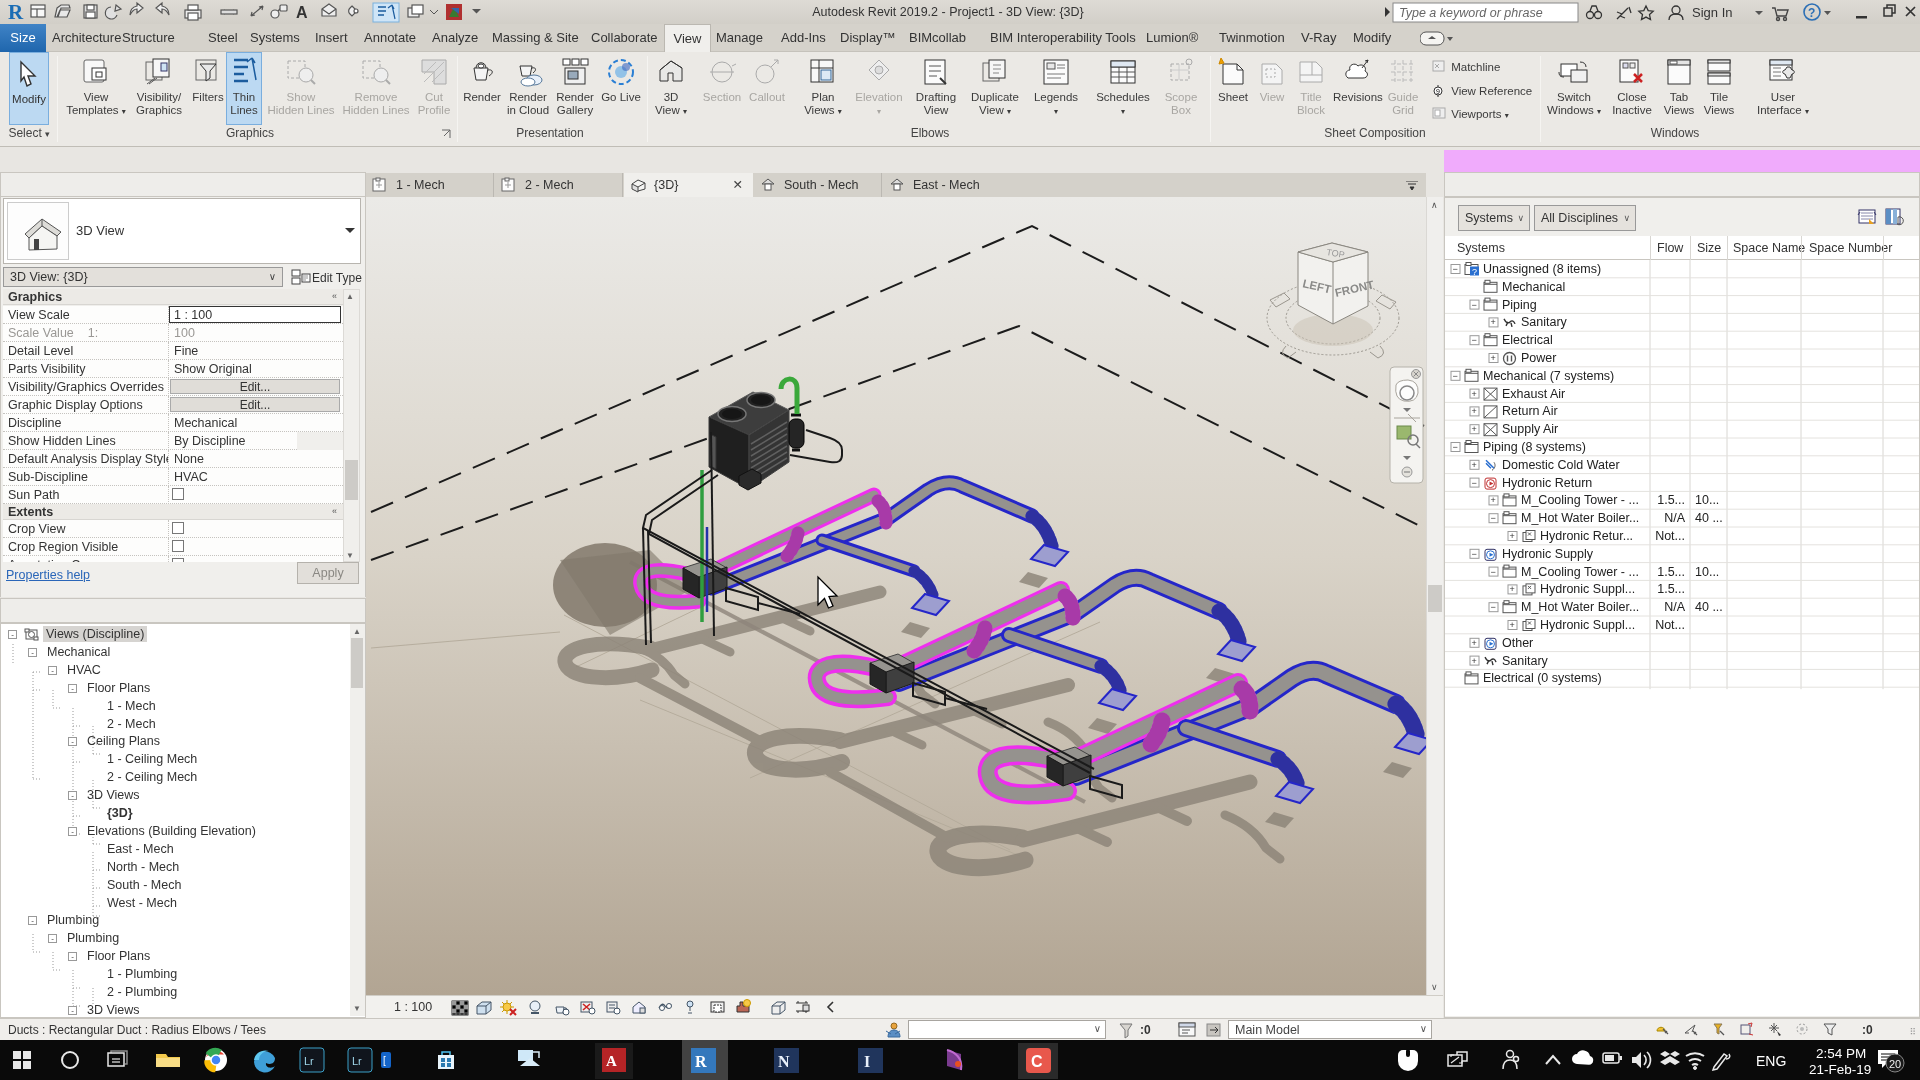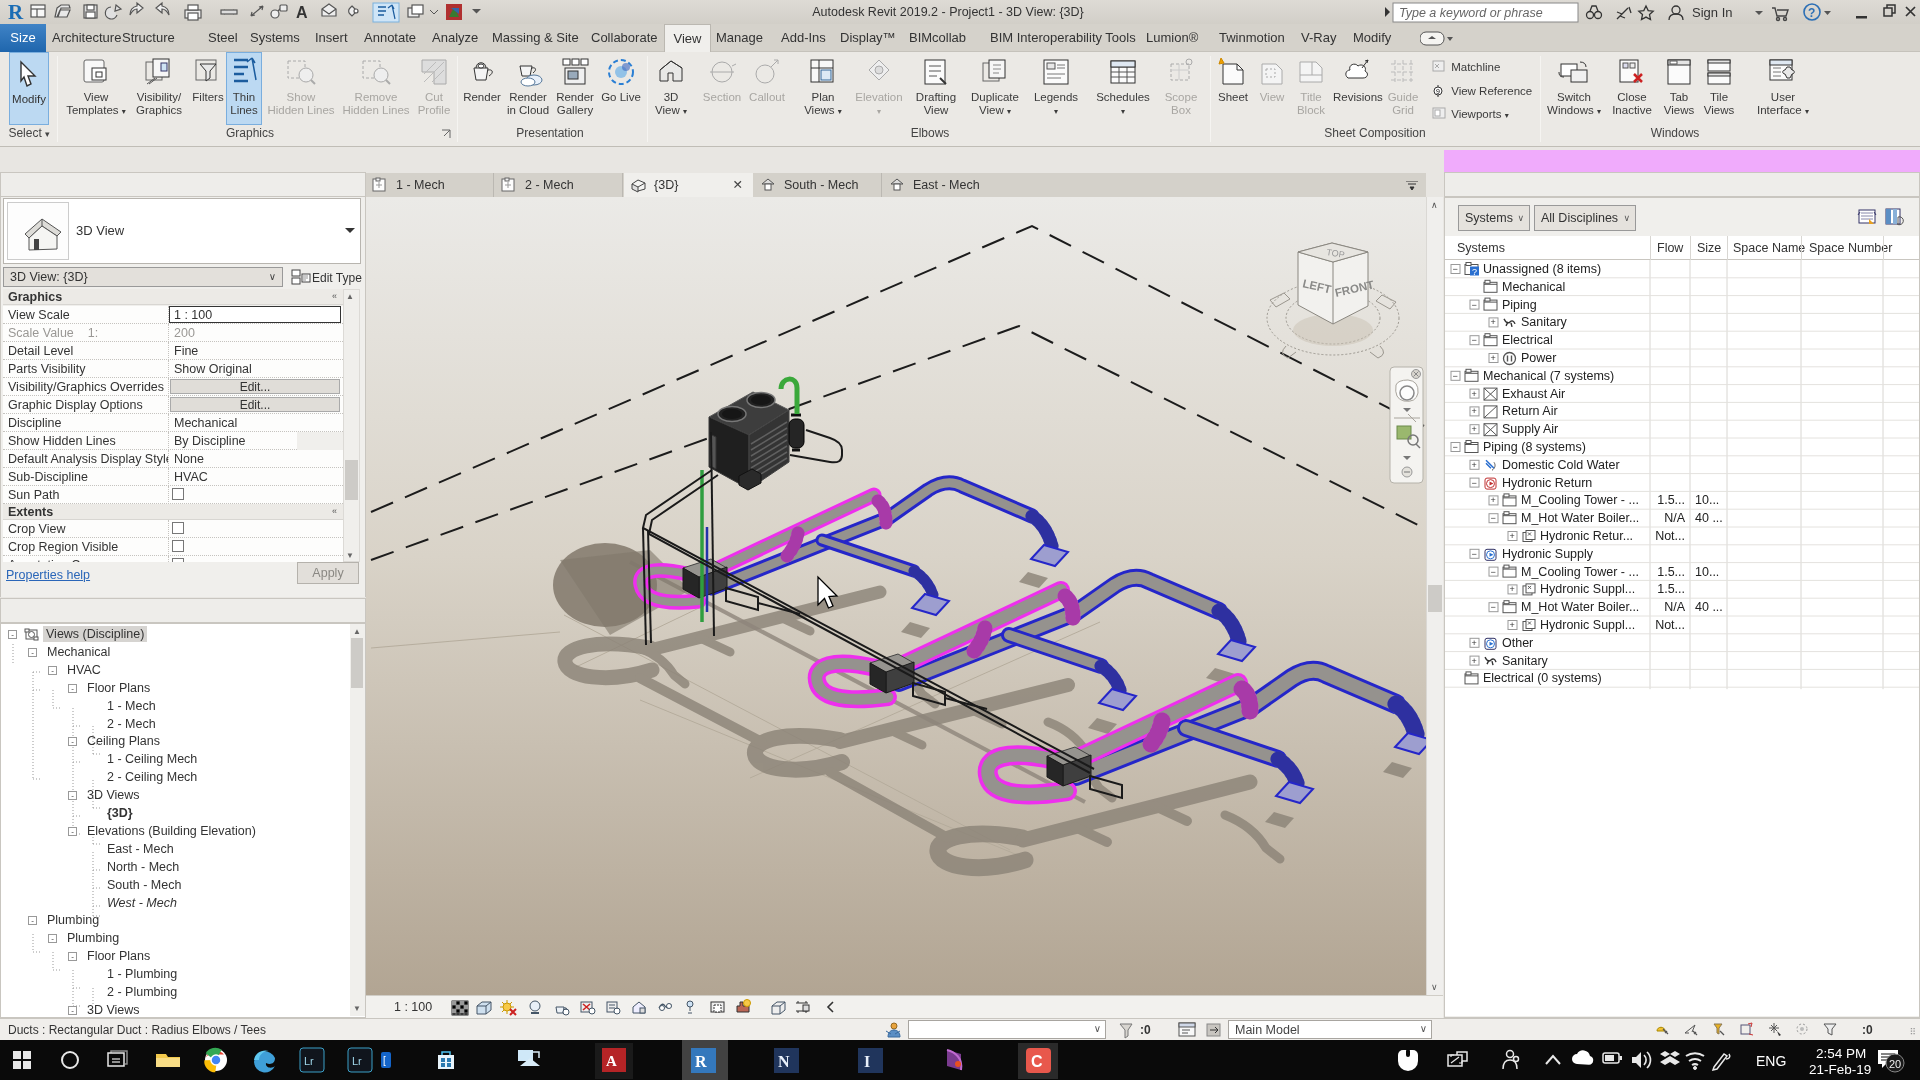--- a/index.html
+++ b/index.html
@@ -465,21 +465,21 @@
   <div id="pgrid" class="abs" style="left: 3px; top: 142px; width: 340px; height: 273px; overflow: hidden;">
       <div style="position:absolute;left:0;top:0px;width:340px;height:16px;background:#eceae6;border-bottom:1px solid #d8d6d2;font-weight:bold;font-size:12.5px;padding:1px 5px;">Graphics<span style="position:absolute;right:6px;top:2px;font-weight:normal;font-size:9px;color:#555;">«</span></div>
       <div style="position:absolute;left:0;top:16.5px;width:340px;height:18px;border-bottom:1px dotted #c5c3bf;font-size:12.5px;background:#fdfdfc;">
         <span style="position:absolute;left:5px;top:2px;white-space:nowrap;width:160px;overflow:hidden;">View Scale</span>
         <span style="position:absolute;left:165px;top:0;width:1px;height:18px;border-left:1px dotted #c5c3bf;"></span>
         <span style="position:absolute;left:166px;top:0px;width:172px;height:17px;background:#fff;border:1px solid #333;padding:1px 4px;">1 : 100</span>
       </div>
       <div style="position:absolute;left:0;top:34.5px;width:340px;height:18px;border-bottom:1px dotted #c5c3bf;font-size:12.5px;background:#fdfdfc;">
         <span style="position:absolute;left:5px;top:2px;white-space:nowrap;width:160px;overflow:hidden;color:#9a9895;">Scale Value&nbsp;&nbsp;&nbsp;&nbsp;1:</span>
         <span style="position:absolute;left:165px;top:0;width:1px;height:18px;border-left:1px dotted #c5c3bf;"></span>
-        <span style="position:absolute;left:171px;top:2px;white-space:nowrap;color:#9a9895;">200</span>
+        <span style="position:absolute;left:171px;top:2px;white-space:nowrap;color:#9a9895;">100</span>
       </div>
       <div style="position:absolute;left:0;top:52.5px;width:340px;height:18px;border-bottom:1px dotted #c5c3bf;font-size:12.5px;background:#fdfdfc;">
         <span style="position:absolute;left:5px;top:2px;white-space:nowrap;width:160px;overflow:hidden;">Detail Level</span>
         <span style="position:absolute;left:165px;top:0;width:1px;height:18px;border-left:1px dotted #c5c3bf;"></span>
         <span style="position:absolute;left:171px;top:2px;white-space:nowrap;">Fine</span>
       </div>
       <div style="position:absolute;left:0;top:70.5px;width:340px;height:18px;border-bottom:1px dotted #c5c3bf;font-size:12.5px;background:#fdfdfc;">
         <span style="position:absolute;left:5px;top:2px;white-space:nowrap;width:160px;overflow:hidden;">Parts Visibility</span>
         <span style="position:absolute;left:165px;top:0;width:1px;height:18px;border-left:1px dotted #c5c3bf;"></span>
         <span style="position:absolute;left:171px;top:2px;white-space:nowrap;">Show Original</span>
@@ -588,21 +588,21 @@
       <span style="position:absolute;left:104px;top:127.30000000000001px;font-size:12.5px;white-space:nowrap;padding:1px 3px;">1 - Ceiling Mech</span>
       <span style="position:absolute;left:104px;top:145.20000000000002px;font-size:12.5px;white-space:nowrap;padding:1px 3px;">2 - Ceiling Mech</span>
       <span style="position:absolute;left:68px;top:167.10000000000002px;width:9px;height:9px;background:#fff;border:1px solid #999;font-size:8px;line-height:7px;text-align:center;color:#333;">-</span>
       <span style="position:absolute;left:84px;top:163.10000000000002px;font-size:12.5px;white-space:nowrap;padding:1px 3px;">3D Views</span>
       <span style="position:absolute;left:104px;top:181.00000000000003px;font-size:12.5px;white-space:nowrap;padding:1px 3px;font-weight:bold;">{3D}</span>
       <span style="position:absolute;left:68px;top:202.90000000000003px;width:9px;height:9px;background:#fff;border:1px solid #999;font-size:8px;line-height:7px;text-align:center;color:#333;">-</span>
       <span style="position:absolute;left:84px;top:198.90000000000003px;font-size:12.5px;white-space:nowrap;padding:1px 3px;">Elevations (Building Elevation)</span>
       <span style="position:absolute;left:104px;top:216.80000000000004px;font-size:12.5px;white-space:nowrap;padding:1px 3px;">East - Mech</span>
       <span style="position:absolute;left:104px;top:234.70000000000005px;font-size:12.5px;white-space:nowrap;padding:1px 3px;">North - Mech</span>
       <span style="position:absolute;left:104px;top:252.60000000000005px;font-size:12.5px;white-space:nowrap;padding:1px 3px;">South - Mech</span>
-      <span style="position:absolute;left:104px;top:270.50000000000006px;font-size:12.5px;white-space:nowrap;padding:1px 3px;font-style:italic;">West - Mech</span>
+      <span style="position:absolute;left:104px;top:270.50000000000006px;font-size:12.5px;white-space:nowrap;padding:1px 3px;">West - Mech</span>
       <span style="position:absolute;left:28px;top:292.40000000000003px;width:9px;height:9px;background:#fff;border:1px solid #999;font-size:8px;line-height:7px;text-align:center;color:#333;">-</span>
       <span style="position:absolute;left:44px;top:288.40000000000003px;font-size:12.5px;white-space:nowrap;padding:1px 3px;">Plumbing</span>
       <span style="position:absolute;left:48px;top:310.3px;width:9px;height:9px;background:#fff;border:1px solid #999;font-size:8px;line-height:7px;text-align:center;color:#333;">-</span>
       <span style="position:absolute;left:64px;top:306.3px;font-size:12.5px;white-space:nowrap;padding:1px 3px;">Plumbing</span>
       <span style="position:absolute;left:68px;top:328.2px;width:9px;height:9px;background:#fff;border:1px solid #999;font-size:8px;line-height:7px;text-align:center;color:#333;">-</span>
       <span style="position:absolute;left:84px;top:324.2px;font-size:12.5px;white-space:nowrap;padding:1px 3px;">Floor Plans</span>
       <span style="position:absolute;left:104px;top:342.09999999999997px;font-size:12.5px;white-space:nowrap;padding:1px 3px;">1 - Plumbing</span>
       <span style="position:absolute;left:104px;top:359.99999999999994px;font-size:12.5px;white-space:nowrap;padding:1px 3px;">2 - Plumbing</span>
       <span style="position:absolute;left:68px;top:381.8999999999999px;width:9px;height:9px;background:#fff;border:1px solid #999;font-size:8px;line-height:7px;text-align:center;color:#333;">-</span>
       <span style="position:absolute;left:84px;top:377.8999999999999px;font-size:12.5px;white-space:nowrap;padding:1px 3px;">3D Views</span>

